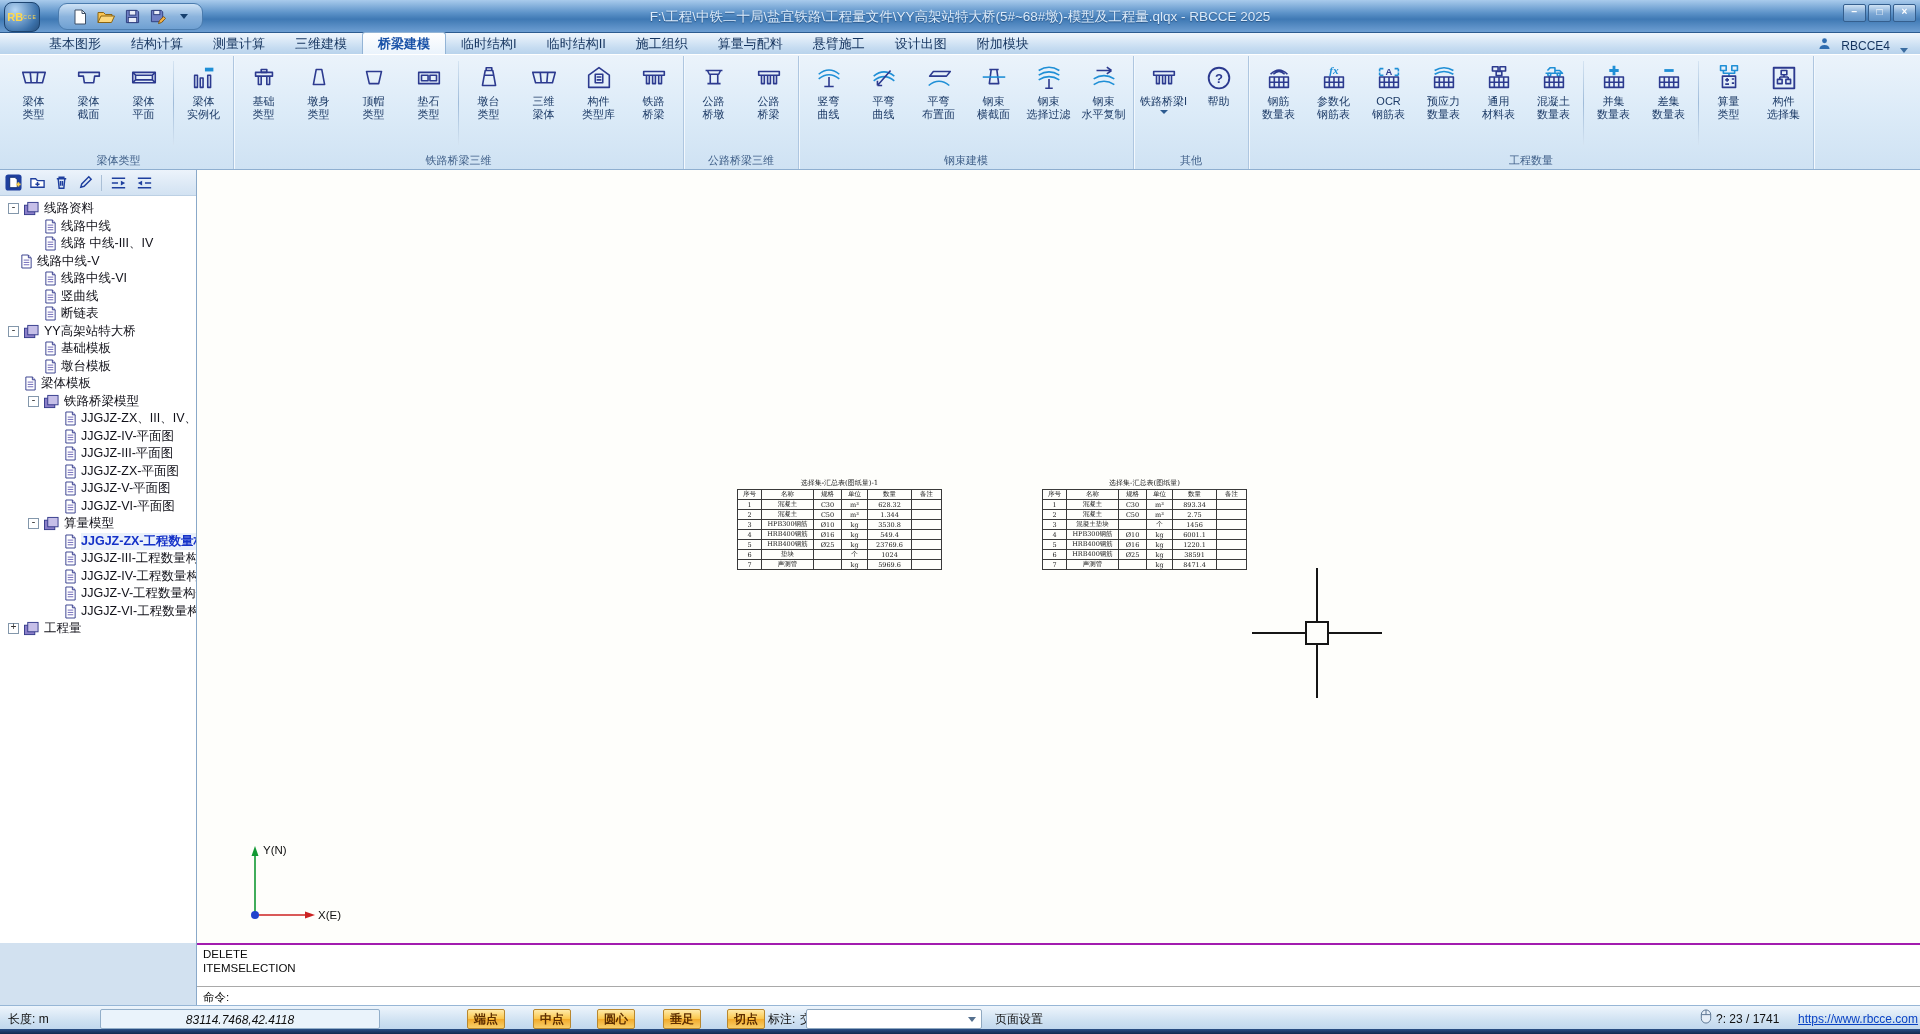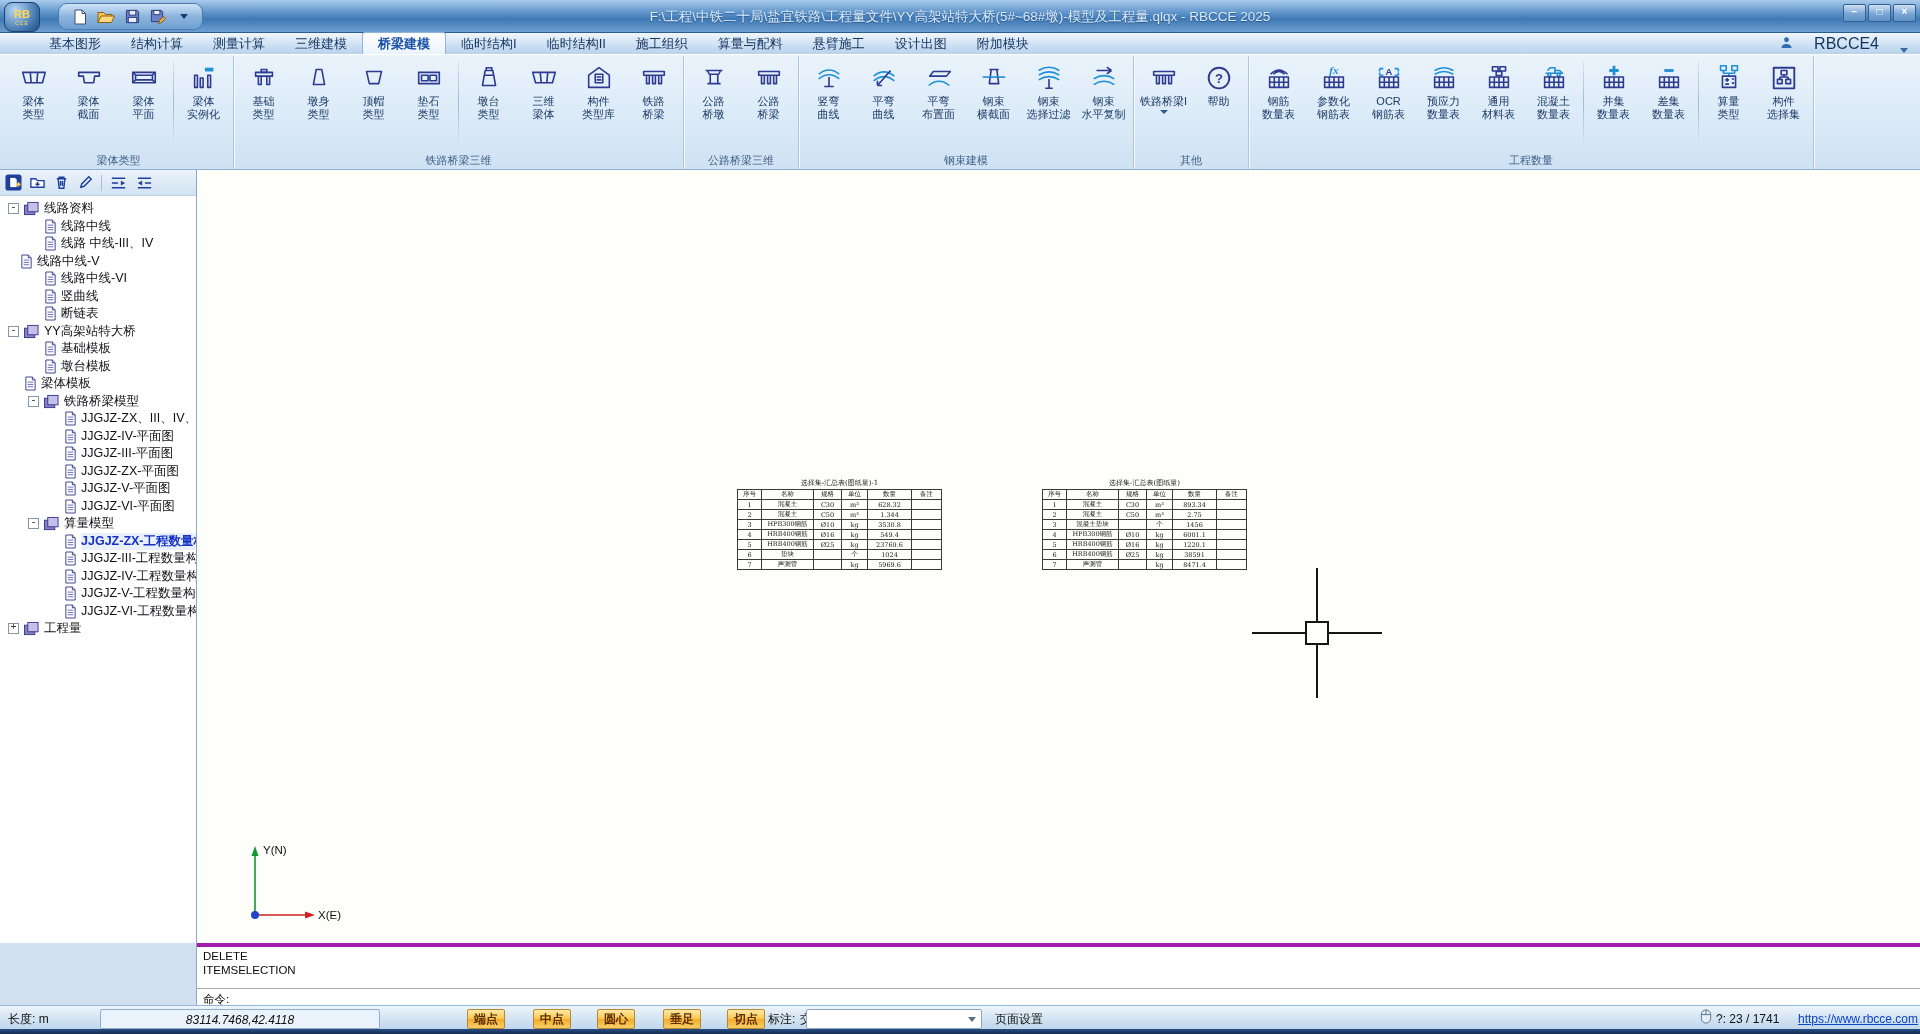--- a/index.html
+++ b/index.html
@@ -5,21 +5,21 @@
   html,body{margin:0;padding:0;background:#222;}
   .app{position:relative;width:1920px;height:1034px;overflow:hidden;
        font-family:"Liberation Sans",sans-serif;background:#cfe0f2;
        -webkit-font-smoothing:antialiased;}
   
   .titlebar{position:absolute;left:0;top:0;width:1920px;height:33px;
     background:linear-gradient(#a9cbec,#5d93c9 40%,#3f79b4 60%,#6d9ed2);
     border-bottom:1px solid #2c5b90;box-sizing:border-box;}
   .logo{position:absolute;left:4px;top:2px;width:34px;height:28px;border-radius:8px;
     background:radial-gradient(circle at 30% 25%,#b7d7f5,#3c72ab 70%,#274f7c);
-    border:1px solid #1d4470;display:flex;flex-direction:column;align-items:center;justify-content:center;}
+    border:1px solid #1d4470;display:flex;flex-direction:row;align-items:center;justify-content:center;}
   .logo .l1{color:#ffd84d;font-weight:bold;font-size:11px;line-height:11px;}
   .logo .l2{color:#ffd84d;font-size:5px;line-height:6px;letter-spacing:1px;}
   .qa{position:absolute;left:58px;top:3px;height:25px;display:flex;align-items:center;gap:10px;
     padding:0 14px;border-radius:9px;
     background:linear-gradient(#cfe3f6,#8cb4dd 50%,#6fa0d2);border:1px solid #4b7cae;}
   .qa .qbtn{display:flex;align-items:center;cursor:default;}
   .qa .caret{width:0;height:0;border-left:4px solid transparent;border-right:4px solid transparent;
     border-top:5px solid #17406e;margin-left:4px;}
   .wtitle{position:absolute;left:0;right:0;top:0;height:33px;line-height:33px;text-align:center;
     color:#dcebfa;font-size:13.5px;text-shadow:0 1px 1px #2a5586;white-space:nowrap;}
@@ -27,22 +27,22 @@
   .wbtn{width:21px;height:16px;border-radius:2px;border:1px solid #355f8e;
     background:linear-gradient(#cfe2f4,#7aa6d4 55%,#5f92c6);color:#fff;font-size:10px;
     line-height:14px;text-align:center;font-weight:bold;}
   
   .tabbar{position:absolute;left:0;top:33px;width:1920px;height:22px;
     background:linear-gradient(#f0f6fd,#c6dcf1 70%,#b9d3ec);
     border-bottom:1px solid #fff;box-sizing:border-box;display:flex;align-items:flex-end;padding-left:34px;}
   .tab{height:21px;line-height:21px;padding:0 15px;font-size:13px;color:#14335e;white-space:nowrap;cursor:default;}
   .tab.active{background:linear-gradient(#ffffff,#eaf3fc);border:1px solid #93b4d6;border-bottom:none;
     border-radius:3px 3px 0 0;color:#1a52a8;font-weight:bold;}
-  .userchip{position:absolute;right:12px;top:2px;height:18px;display:flex;align-items:flex-end;gap:21px;
-    font-size:16px;color:#14335e;}
+  .userchip{position:absolute;right:12px;top:2px;height:18px;display:flex;align-items:flex-end;gap:10px;
+    font-size:12px;color:#14335e;}
   .userchip .caret{width:0;height:0;border-left:4px solid transparent;border-right:4px solid transparent;
     border-top:5px solid #3a6ca0;}
   
   .ribbon{position:absolute;left:0;top:55px;width:1920px;height:115px;
     background:linear-gradient(#ebf3fb,#dcebf8 50%,#cfe2f3);
     border-bottom:1px solid #8fafd0;box-sizing:border-box;display:flex;align-items:stretch;padding:1px 0 0 4px;}
   .rgroup{display:flex;flex-direction:column;border-right:1px solid #aec6e0;box-shadow:1px 0 0 #f2f8fd;padding:0 2px;}
   .rbtns{display:flex;flex:1;align-items:stretch;}
   .rbtn{display:flex;flex-direction:column;align-items:center;min-width:47px;padding:4px 4px 0;position:relative;}
   .ricon{height:35px;display:flex;align-items:center;justify-content:center;}
@@ -69,21 +69,21 @@
   .cad-title{font-size:7px;text-align:center;margin-bottom:1px;white-space:nowrap;}
   .cad-table table{border-collapse:collapse;}
   .cad-table td{border:1px solid #3a3a3a;font-size:6.5px;text-align:center;padding:0;height:9px;
     overflow:hidden;white-space:nowrap;}
   .xline{position:absolute;background:#151515;}
   .pickbox{position:absolute;width:24px;height:24px;border:2px solid #151515;box-sizing:border-box;background:transparent;}
   
   .cmdfill{position:absolute;left:0;top:943px;width:197px;height:62px;background:#d2e1f0;
     border-right:1px solid #8aa9c9;box-sizing:border-box;}
   .cmd{position:absolute;left:197px;top:943px;width:1723px;height:62px;background:#fff;
-    border-top:4px solid #a21caf;box-sizing:border-box;font-size:11.5px;color:#0a0a0a;}
+    border-top:2px solid #a21caf;box-sizing:border-box;font-size:11.5px;color:#0a0a0a;}
   .cmd .hist{height:37px;padding:2px 6px;line-height:14px;}
   .cmd .divline{border-top:1px solid #a9a9a9;}
   .cmd .prompt{padding:3px 6px;}
   
   .status{position:absolute;left:0;top:1005px;width:1920px;height:29px;
     background:linear-gradient(#eef5fc,#cde0f1 55%,#b9d1ea);border-top:1px solid #97b6d6;box-sizing:border-box;}
   .status .itm{position:absolute;top:3px;height:20px;line-height:20px;font-size:12px;color:#111;}
   .coordbox{background:#eaf3fb;border:1px solid #92aec9;border-radius:2px;text-align:center;box-sizing:border-box;}
   .snap{position:absolute;top:3px;height:20px;padding:0 6px;border:1px solid #b9872d;border-radius:2px;
     background:linear-gradient(#ffeaa9,#fbc84e 48%,#f3ab2c 52%,#f8cf6a);

